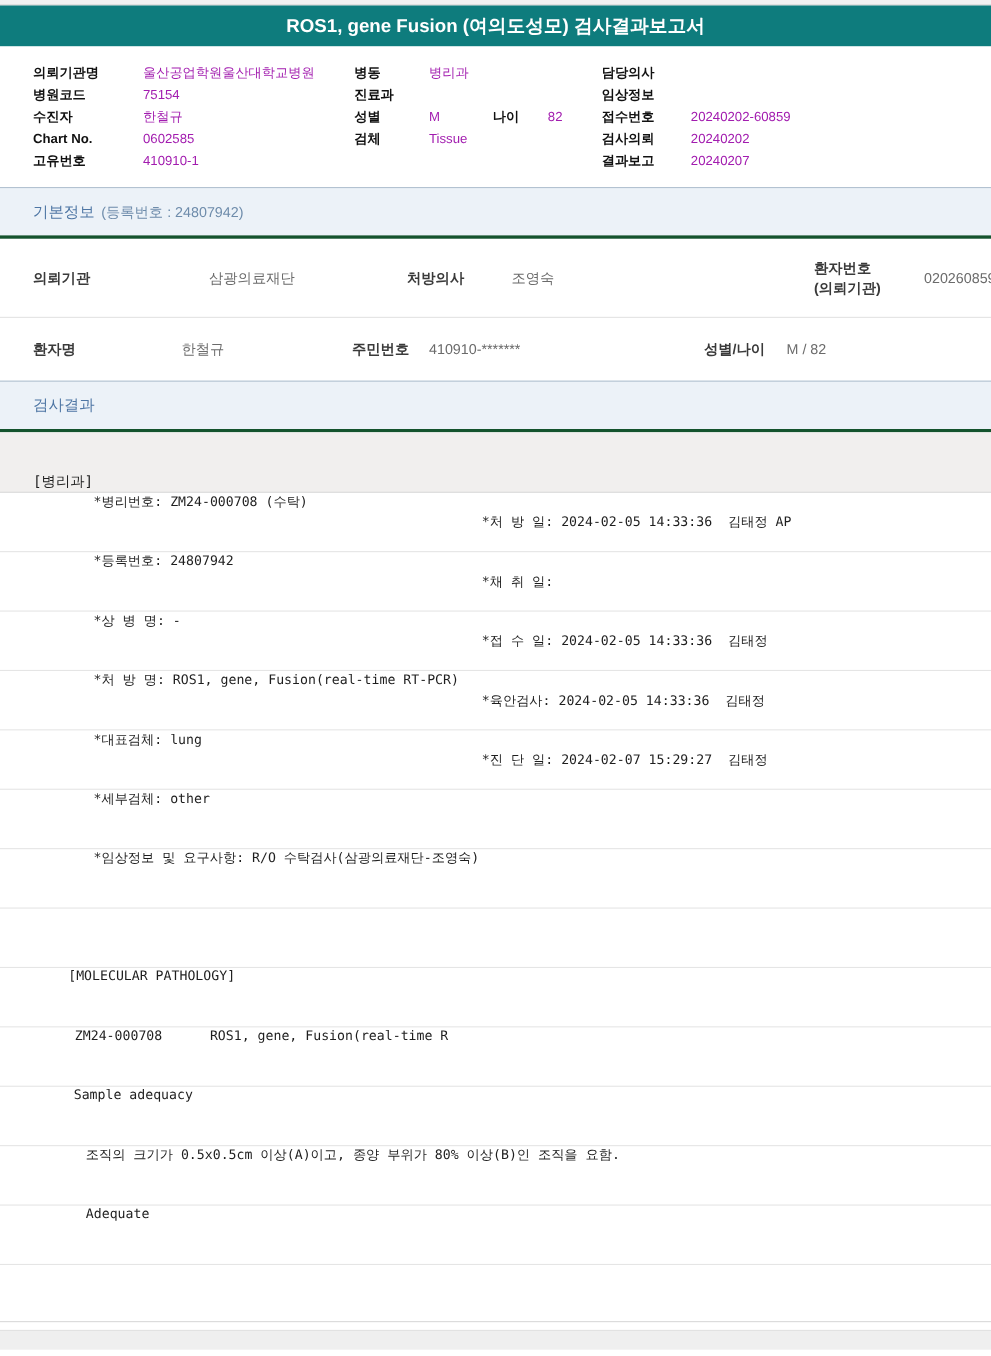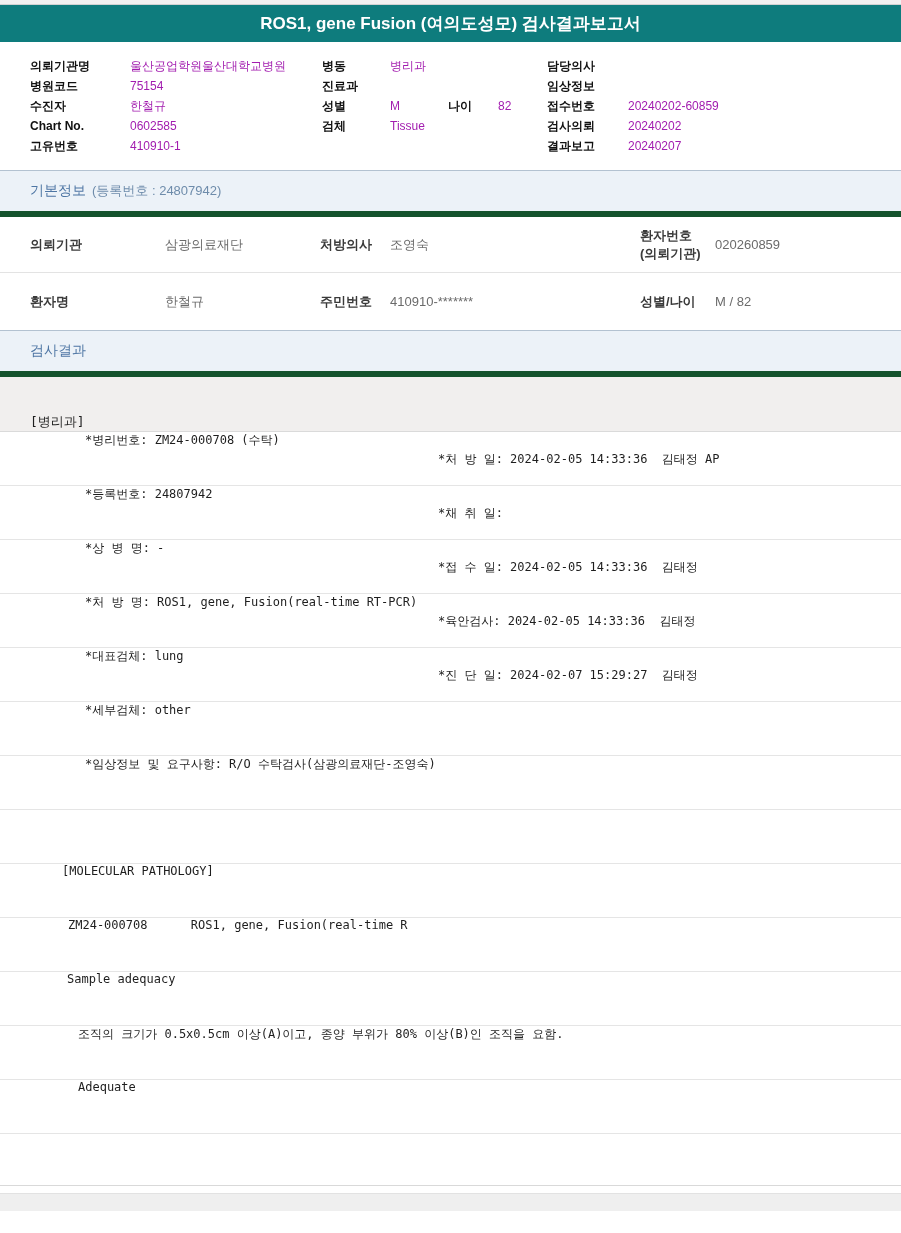--- a/index.html
+++ b/index.html
@@ -11,28 +11,28 @@
   .title-bar { height:37px; background:#0e7c7d; color:#ffffff; display:flex;
                align-items:center; justify-content:center; font-size:17px; font-weight:bold; }
 
   .header-info { padding:14px 0 0 30px; }
   .hrow { display:grid; grid-template-columns:100px 192px 68px 58px 50px 49px 81px auto;
           height:20px; align-items:center; font-size:12px; }
   .hlabel { font-weight:bold; color:#111; }
   .hval { color:#a21caf; white-space:pre; }
 
   .band { margin-top:14px; height:47px; background:#ecf2f8; border-top:1px solid #b3c2d1;
-          border-bottom:6px solid #14532d; display:flex; align-items:center; padding-left:30px; }
+          border-bottom:3px solid #14532d; display:flex; align-items:center; padding-left:30px; }
   .band-title { font-size:14px; color:#4e76a4; }
   .band-sub { font-size:13px; color:#6e8cab; margin-left:6px; }
   .band.results { margin-top:0; }
 
   .binfo-row { display:grid; grid-template-columns:135px 155px 70px 250px 75px auto;
                padding-left:30px; align-items:center; font-size:13px; }
-  .binfo-row.r1 { height:56px; border-bottom:1px solid #e3e3e3; }
+  .binfo-row.r1 { height:72px; border-bottom:1px solid #e3e3e3;gap:25px; }
   .binfo-row.r2 { height:57px; }
   .blabel { font-weight:bold; color:#3a3a3a; line-height:1.35; }
   .bval { color:#6b6b6b; white-space:pre; }
 
   .mono { font-family:"DejaVu Sans Mono","Liberation Mono",monospace; }
 
   .dept-row { height:55px; background:#f1efee; border-bottom:1px solid #dadada;
               display:flex; align-items:flex-end; padding-left:30px; font-size:13px; color:#1e1e1e; }
 
   .rrow { position:relative; height:54px; border-bottom:1px solid #e5e5e5;

